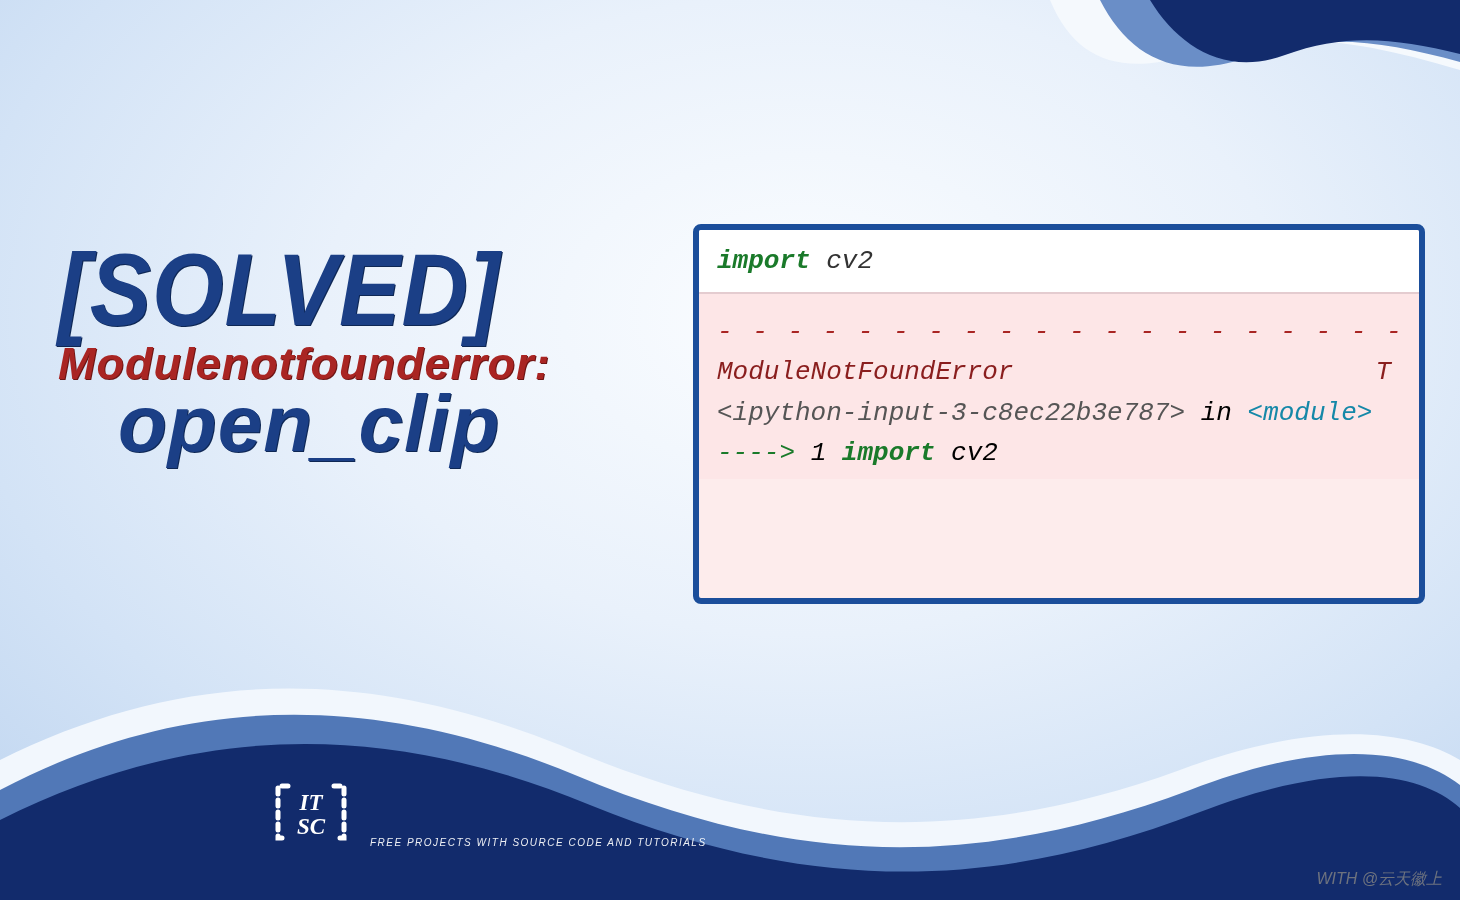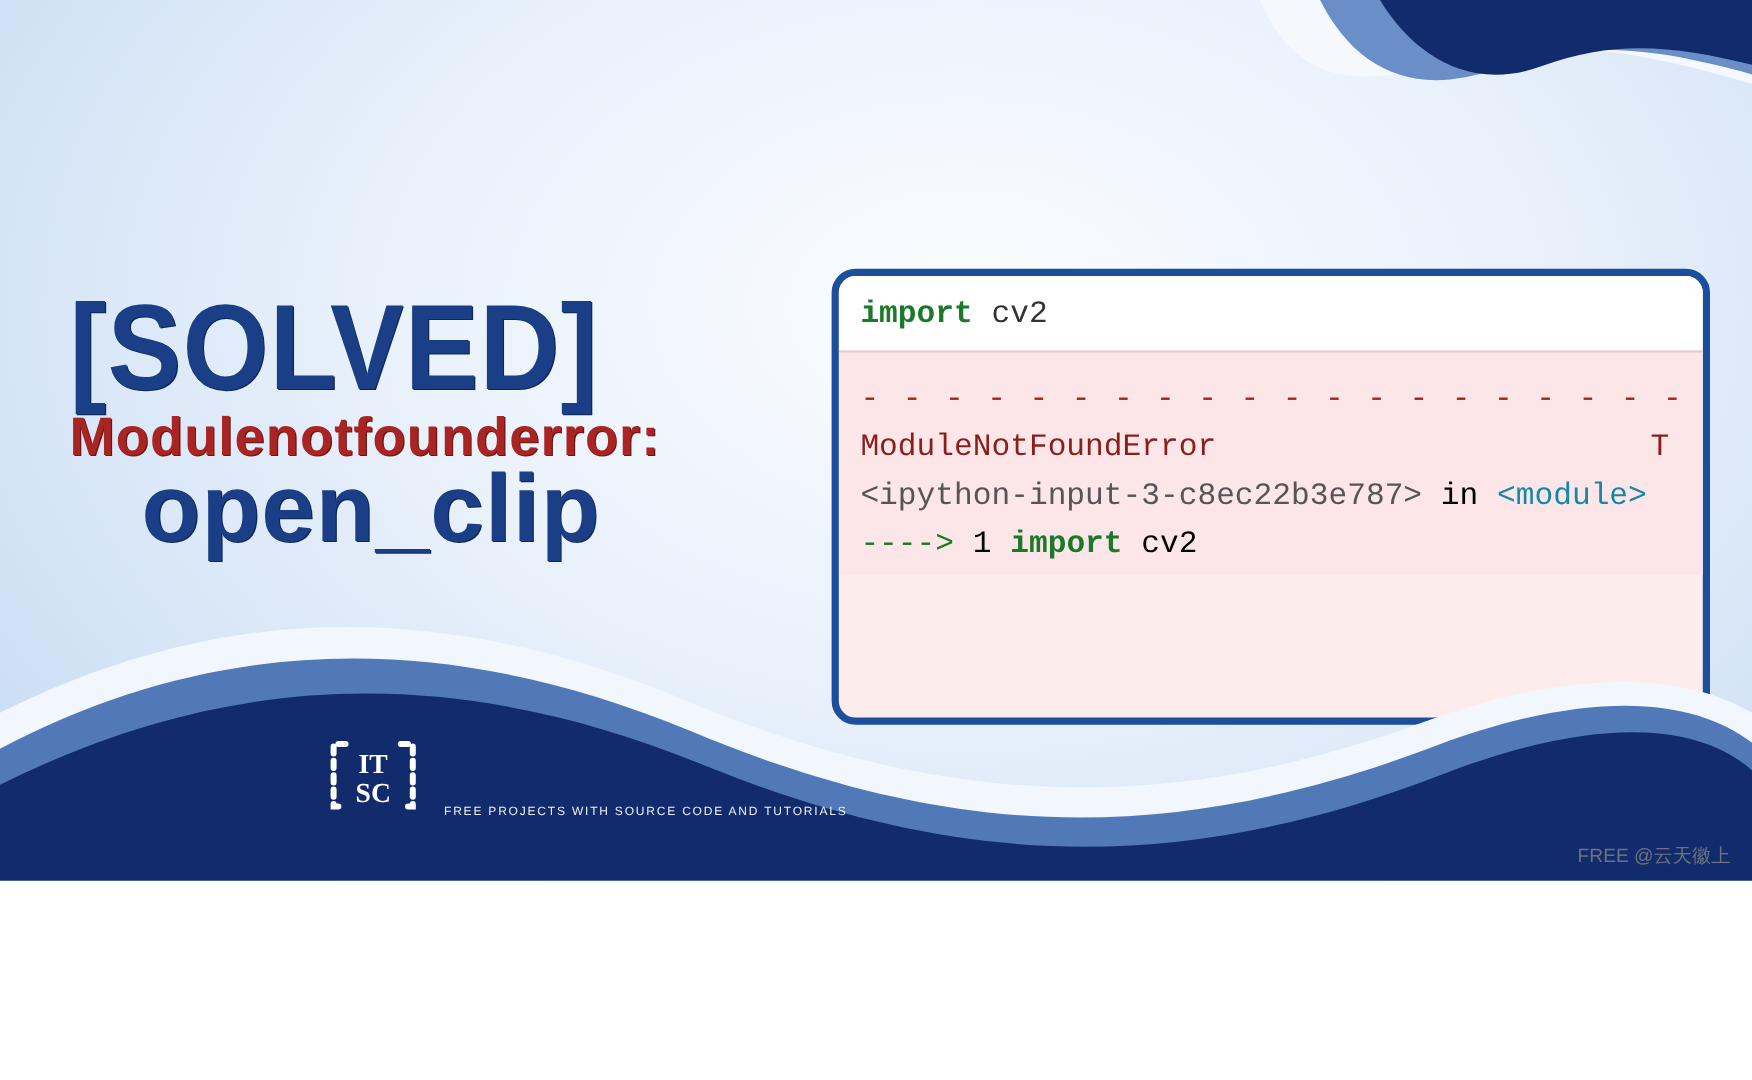--- a/index.html
+++ b/index.html
@@ -1,22 +1,23 @@
 <!DOCTYPE html>
 <html><head>
 <meta charset="utf-8">
 <style>
   * { box-sizing: border-box; margin: 0; padding: 0; }
   html, body { width: 1460px; height: 900px; overflow: hidden; font-family: Arial, sans-serif; }
 
   .stage {
     position: relative;
     width: 1460px;
-    height: 734px;
+    height: 900px;
     background: radial-gradient(ellipse 1200px 800px at 55% 35%, #fbfdff 0%, #e9f1fb 40%, #d3e3f6 70%, #bcd3ef 100%);
+    font-style: italic;
   }
 
   
   .corner-swoop { position:absolute; top:0; left:0; width:1460px; height:230px; pointer-events:none; }
 
   
   .headline {
     position:absolute; left:58px; top:248px; width:640px;
     font-family: Impact, "Arial Black", sans-serif;
     letter-spacing:1px;
@@ -34,21 +35,21 @@
     margin-top:6px; text-shadow:1px 1px 0 #0e2754;
   }
   .headline .openclip {
     color:#1b3f86; font-size:80px; line-height:1; font-weight:900;
     margin-top:-2px; margin-left:60px; text-shadow:1px 1px 0 #0e2754;
   }
 
   
   .panel {
     position:absolute; right:35px; top:224px; width:732px; height:380px;
-    border:6px solid #1b4e9b; border-radius:20px;
+    border:6px solid #1b4e9b; border-radius:8px;
     background:#fdecec; overflow:hidden;
     font-family: "Consolas","Courier New", monospace;
     font-size:26px;
   }
   .panel-top {
     background:#fff; border-bottom:2px solid #e4ccd0;
     padding:16px 18px 16px 18px; color:#333;
   }
   .panel-top .kw { color:#1a7a2a; font-weight:bold; }
   .panel-code {
@@ -145,15 +146,15 @@
         </g>
         <text x="41" y="34" text-anchor="middle" fill="#ffffff" font-family="Arial Black,Impact" font-size="23" font-weight="900">IT</text>
         <text x="41" y="58" text-anchor="middle" fill="#ffffff" font-family="Arial Black,Impact" font-size="23" font-weight="900">SC</text>
       </svg>
     </div>
     <div class="logo-text">
       <div class="tag">FREE PROJECTS WITH SOURCE CODE AND TUTORIALS</div>
     </div>
   </div>
 
-  <div class="watermark">FREE @云天徽上</div>
+  <div class="watermark">WITH @云天徽上</div>
 
 </div>
 
 </body></html>

